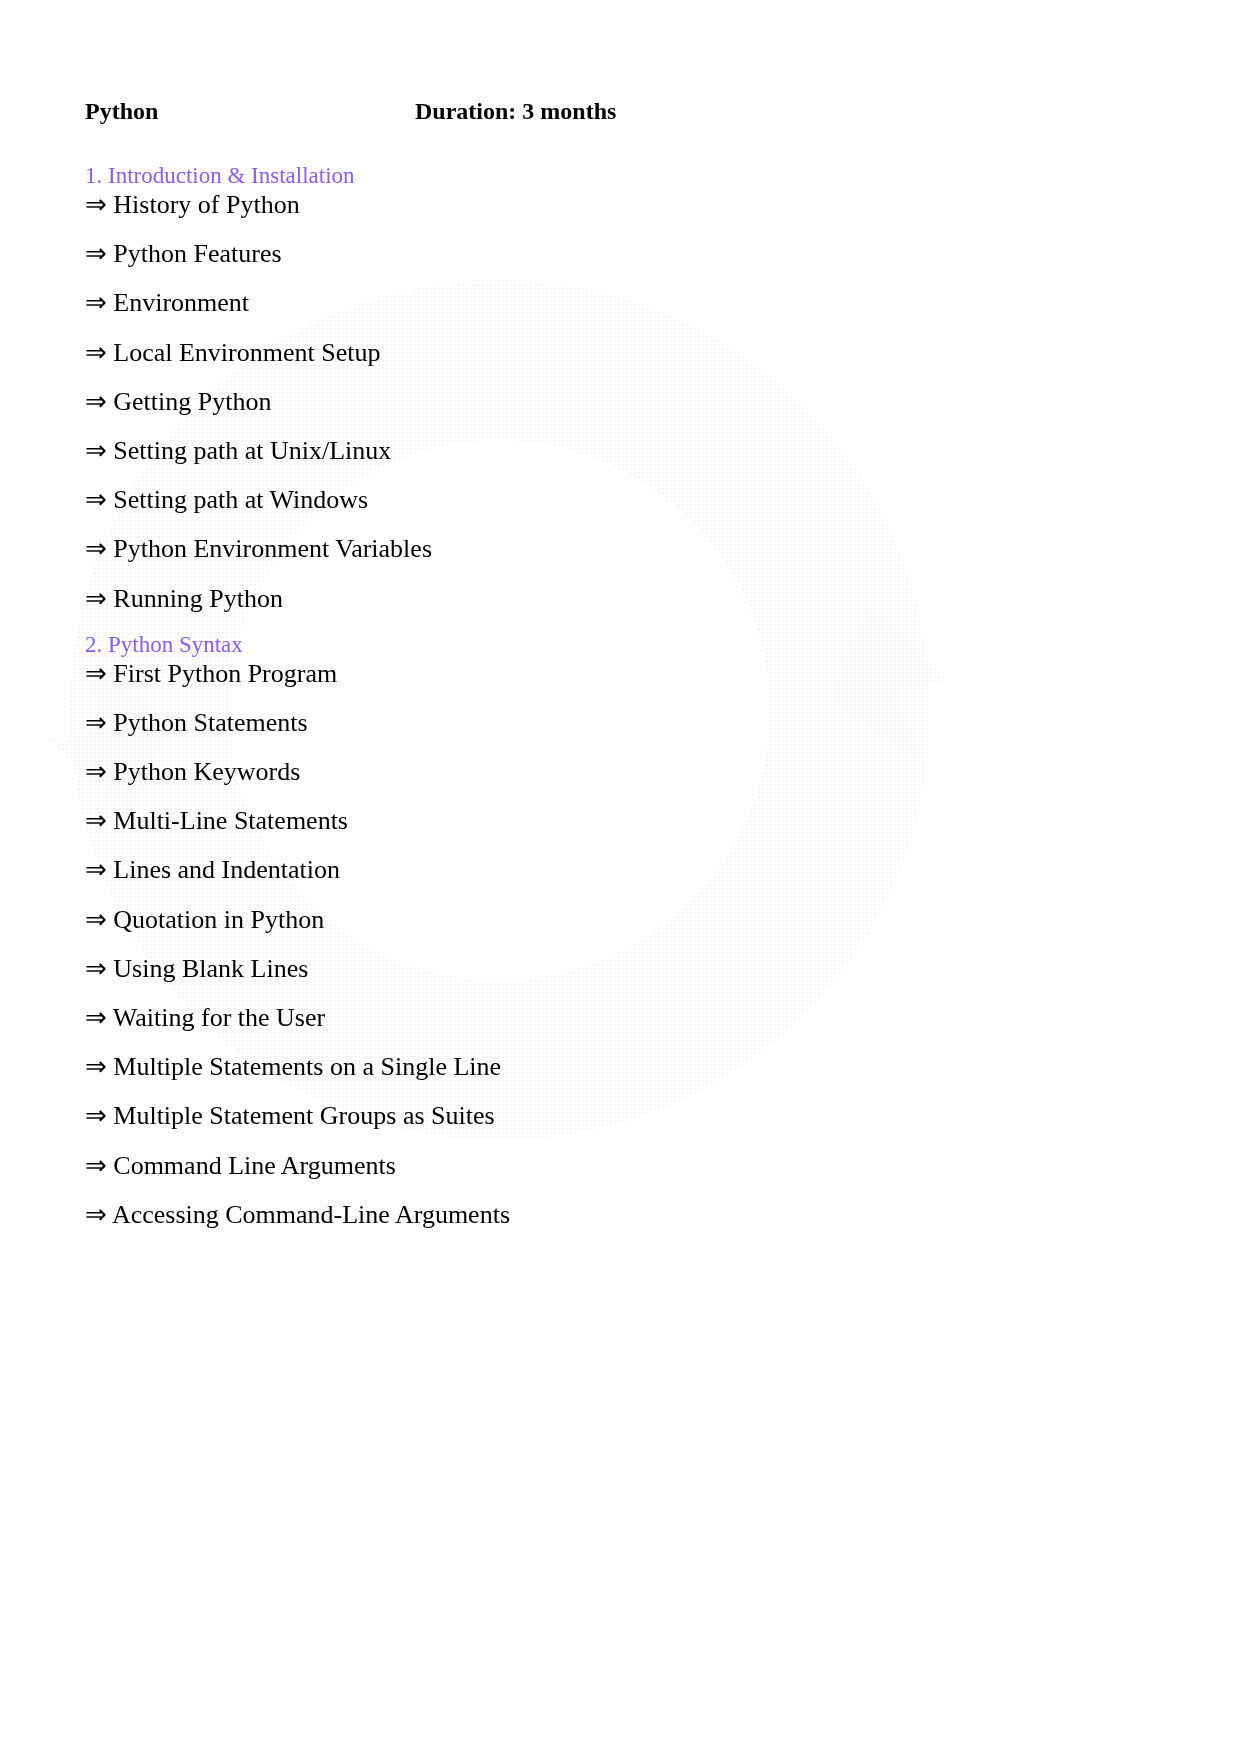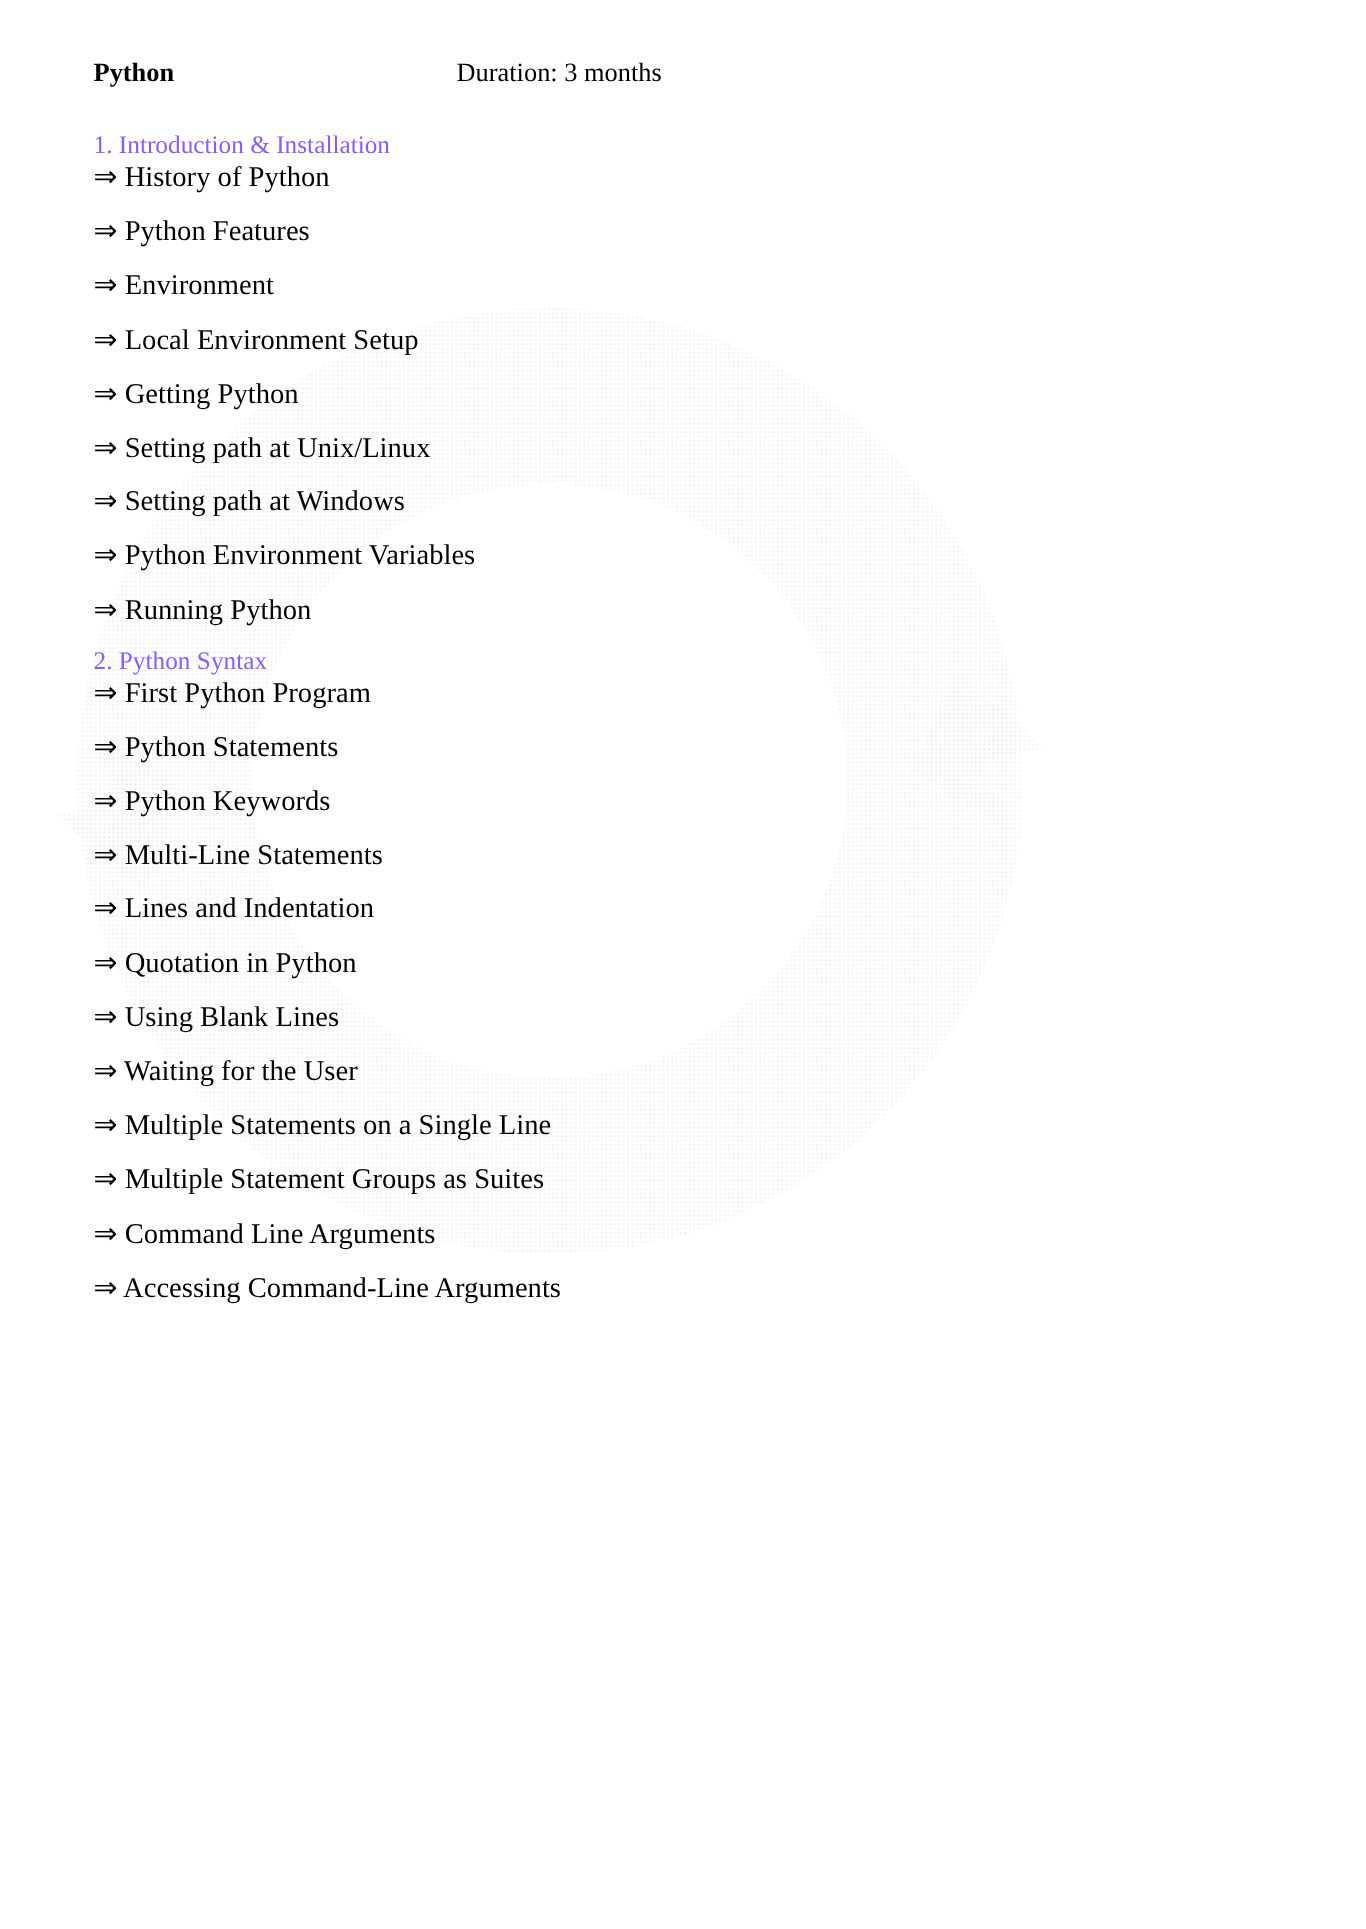--- a/index.html
+++ b/index.html
@@ -22,33 +22,34 @@
       width: 900px;
       height: 900px;
       opacity: 0.12;
       z-index: 0;
       pointer-events: none;
     }
     .content {
       position: relative;
       z-index: 1;
       padding: 54px 85px 0 85px;
+      margin-top: 44px;
     }
     .header {
       display: flex;
       margin-bottom: 38px;
     }
     .header-title {
       font-weight: bold;
       font-size: 24px;
       color: #000;
       width: 330px;
     }
     .header-duration {
-      font-weight: normal;
+      font-weight: bold;
       font-size: 24px;
       color: #000;
       text-align: center;
     }
     .section-title {
       font-size: 23px;
       color: #8b5cf6;
       margin-top: 0;
     }
     .item-row {

